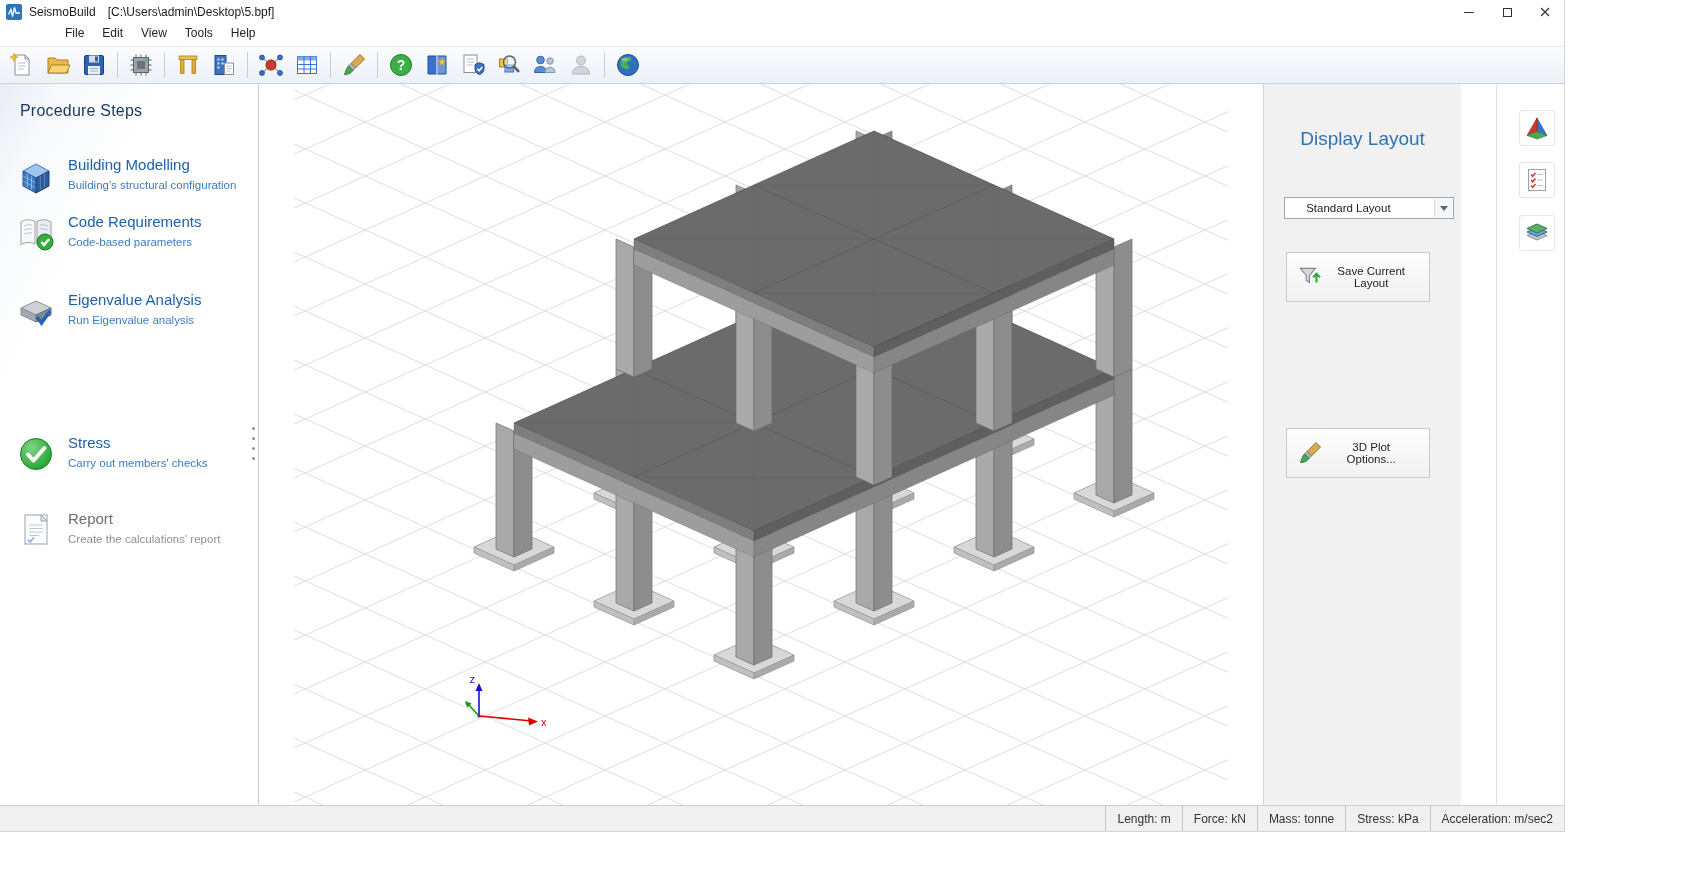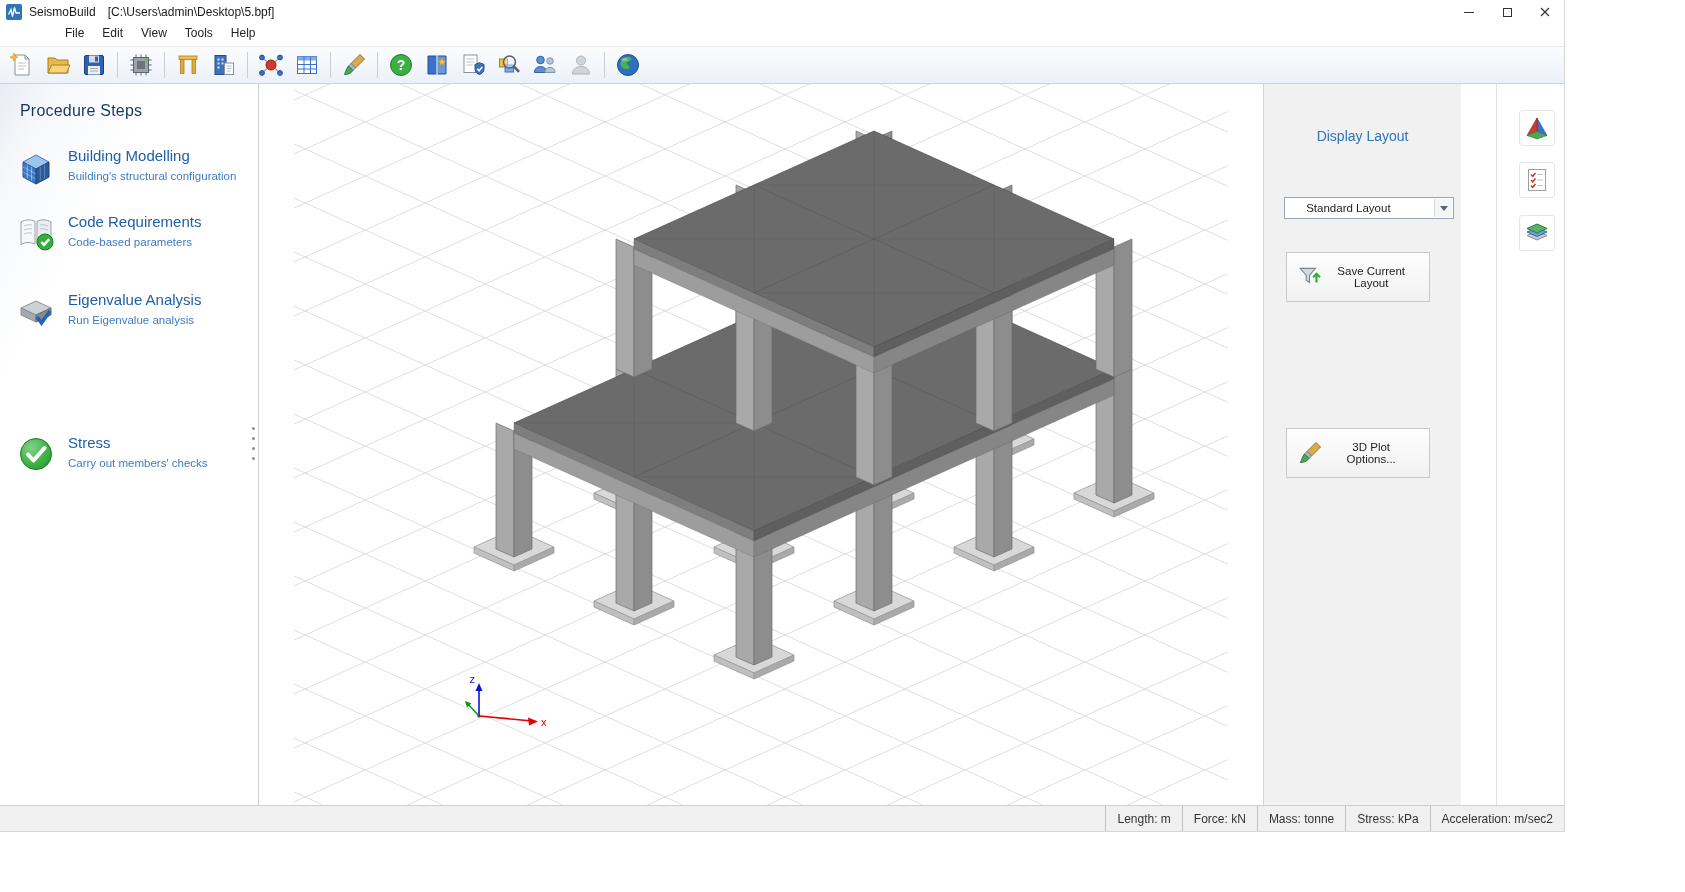--- a/index.html
+++ b/index.html
@@ -36,21 +36,21 @@
   .step .t { font-size:15px; color:#1e5fa8; white-space:nowrap; }
   .step .s { font-size:11.5px; color:#3d7cc1; margin-top:6px; white-space:nowrap; }
   .step.disabled .t { color:#6e6e6e; }
   .step.disabled .s { color:#909090; }
   .splitter-dots { position:absolute; right:1px; top:341px; display:flex; flex-direction:column; gap:7px; padding:2px; }
   .dot { width:3px; height:3px; border-radius:50%; background:#8f8f8f; }
 
   .viewport { width:1002px; background:#fff; position:relative; overflow:hidden; }
 
   .rightpanel { width:212px; background:#f1f1f1; border-left:1px solid #d4d4d4; position:relative; }
-  .rp-title { position:absolute; top:44px; width:100%; text-align:center; font-size:14px; color:#2f74b5; }
+  .rp-title { position:absolute; top:44px; width:100%; text-align:center; font-size:19px; color:#2f74b5; }
   .rp-select { position:absolute; left:20px; top:113px; width:170px; height:22px; background:#fff; border:1px solid #98a6b5;
                display:flex; align-items:center; font-size:11.5px; color:#222; padding-left:21px; }
   .rp-select .chev { position:absolute; right:1px; top:1px; bottom:1px; width:18px; display:flex; align-items:center; justify-content:center;
                      border-left:1px solid #d4dae1; background:#f3f5f7; }
   .chev-tri { width:0; height:0; border-left:4px solid transparent; border-right:4px solid transparent; border-top:5px solid #5a6570; }
   .rp-btn { position:absolute; left:22px; width:144px; height:50px; background:linear-gradient(#fefefe,#f1f1f1);
             border:1px solid #c9c9c9; display:flex; align-items:center; font-size:11.5px; color:#222; }
   .rp-btn .bic { width:26px; height:26px; margin:0 6px 0 10px; flex:0 0 26px; }
   .rp-btn .lbl { flex:1; text-align:center; padding-right:16px; }
 
@@ -229,21 +229,21 @@
           <ellipse cx="9.5" cy="7.5" rx="3.4" ry="1.8" fill="rgba(255,255,255,.3)"></ellipse>
         </svg>
     </div>
   </div>
 
   <div class="main">
 
     <aside class="sidebar">
       <div class="sb-title">Procedure Steps</div>
 
-      <div class="step" style="top:63px">
+      <div class="step" style="top:72px">
         <svg class="ic" viewBox="0 0 40 40">
             <polygon points="7,15 20,8 33,15 20,22" fill="#9dc4ec" stroke="#4a7db5"></polygon>
             <polygon points="7,15 20,22 20,37 7,30" fill="#3c79c4" stroke="#2a5a9c"></polygon>
             <polygon points="33,15 20,22 20,37 33,30" fill="#2b5b9d" stroke="#1e4475"></polygon>
             <path d="M11.3 17.3v14M15.6 19.6v14" stroke="rgba(255,255,255,.45)"></path>
             <path d="M7 20l13 7M7 25l13 7" stroke="rgba(255,255,255,.35)"></path>
             <path d="M24.3 19.6v14M28.6 17.3v14" stroke="rgba(255,255,255,.25)"></path>
           </svg>
         <div class="txt">
             <div class="t">Building Modelling</div>
@@ -289,20 +289,32 @@
             </defs>
             <circle cx="20" cy="20" r="15.5" fill="url(#gg)" stroke="#188020"></circle>
             <path d="M12 20.5l5.5 6L28.5 14" stroke="#fff" stroke-width="4" fill="none" stroke-linecap="round" stroke-linejoin="round"></path>
           </svg>
         <div class="txt">
             <div class="t">Stress</div>
             <div class="s">Carry out members' checks</div>
           </div>
       </div>
 
+      <div class="step disabled" style="top:426px">
+        <svg class="ic" viewBox="0 0 40 40">
+            <rect x="9" y="5" width="22" height="29" fill="#fdfdfd" stroke="#9aa0a8"></rect>
+            <polygon points="25,5 31,11 25,11" fill="#e4e8ec" stroke="#9aa0a8"></polygon>
+            <path d="M13 15h14M13 18.5h14M13 22h14M13 25.5h10" stroke="#c4cad0"></path>
+            <path d="M12 29.5l2.2 2.3 3.8-4.6" stroke="#8fb4dd" stroke-width="1.8" fill="none"></path>
+          </svg>
+        <div class="txt">
+            <div class="t">Report</div>
+            <div class="s">Create the calculations' report</div>
+          </div>
+      </div>
 
       <div class="splitter-dots">
         <div class="dot"></div>
           <div class="dot"></div>
           <div class="dot"></div>
           <div class="dot"></div>
       </div>
     </aside>
 
     <div class="viewport">

